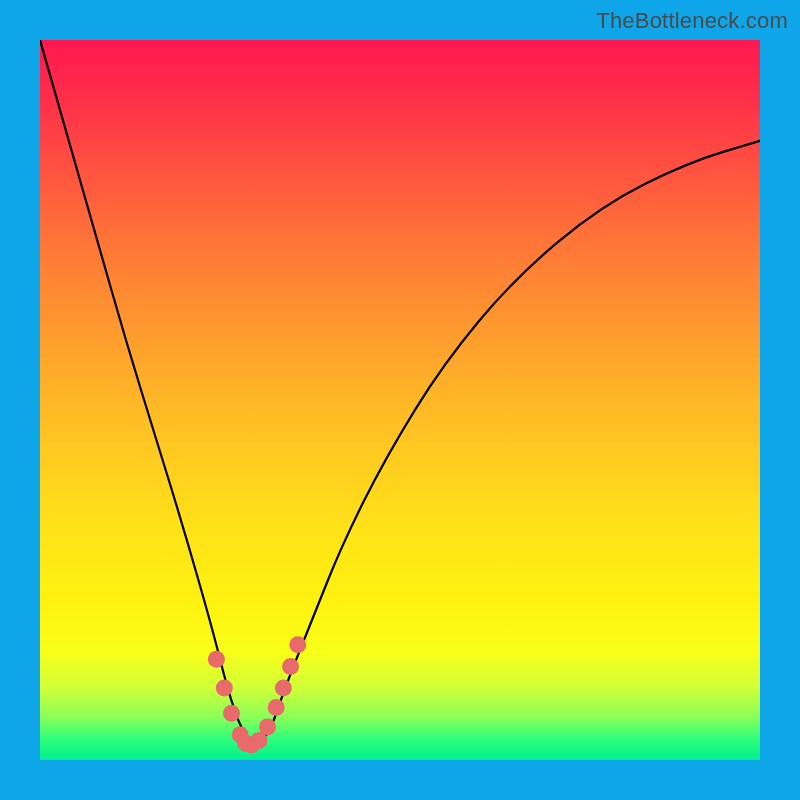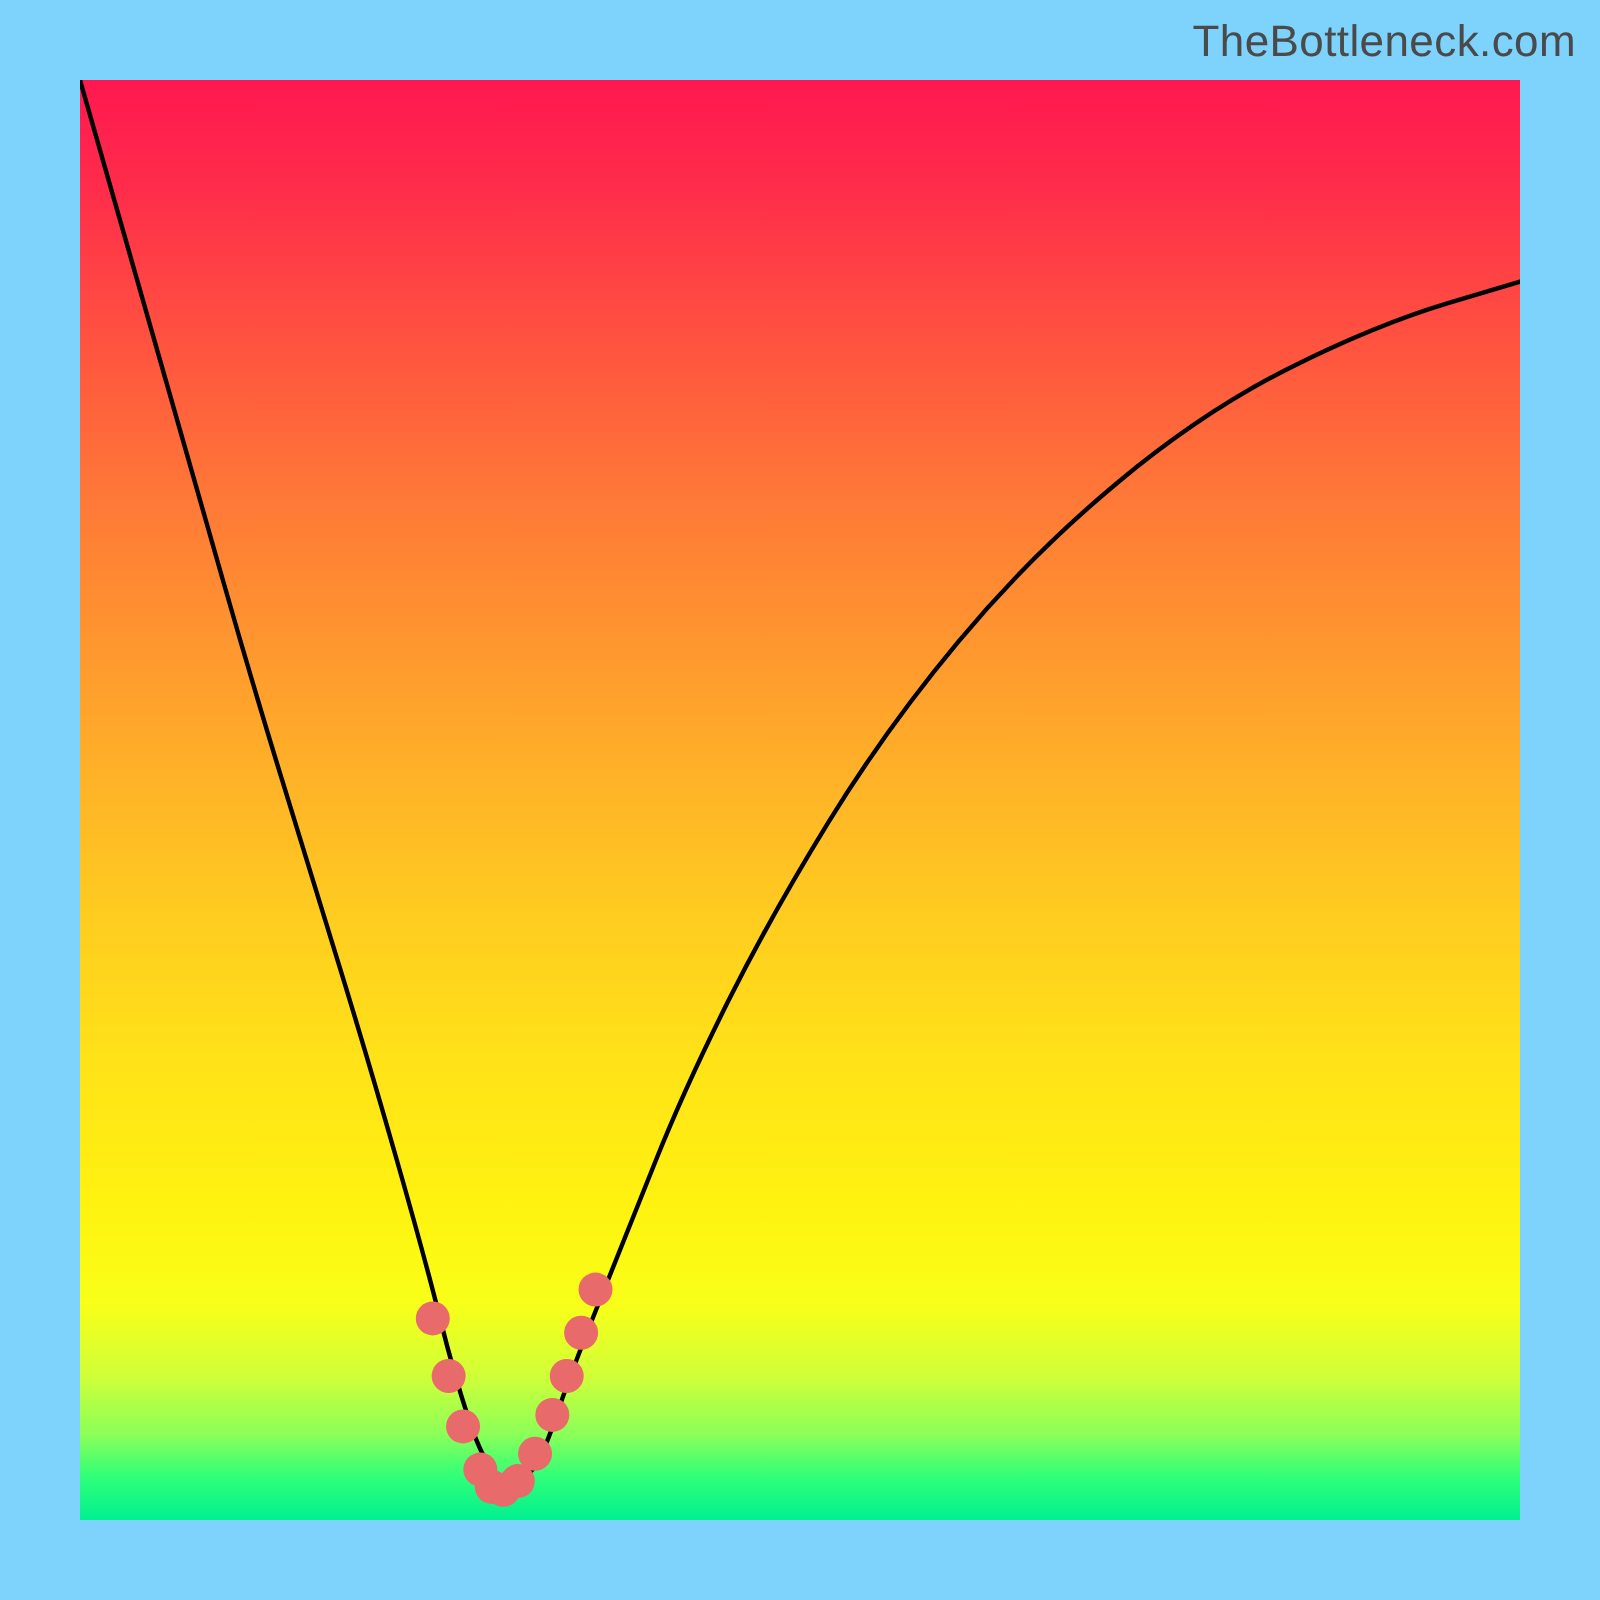--- a/index.html
+++ b/index.html
@@ -10,21 +10,21 @@
     overflow: hidden;
     background: #000;
     font-family: Arial, Helvetica, sans-serif;
   }
   .frame {
     position: absolute;
     left: 0;
     top: 0;
     width: 800px;
     height: 800px;
-    background: #7dd3fc;
+    background: #0ea5e9;
   }
   .plot {
     position: absolute;
     left: 40px;
     top: 40px;
     width: 720px;
     height: 720px;
     background: linear-gradient(
       to bottom,
       #ff1850 0%,

